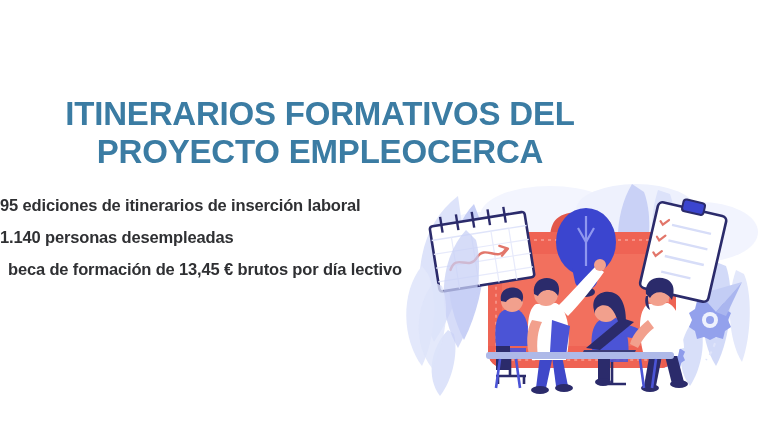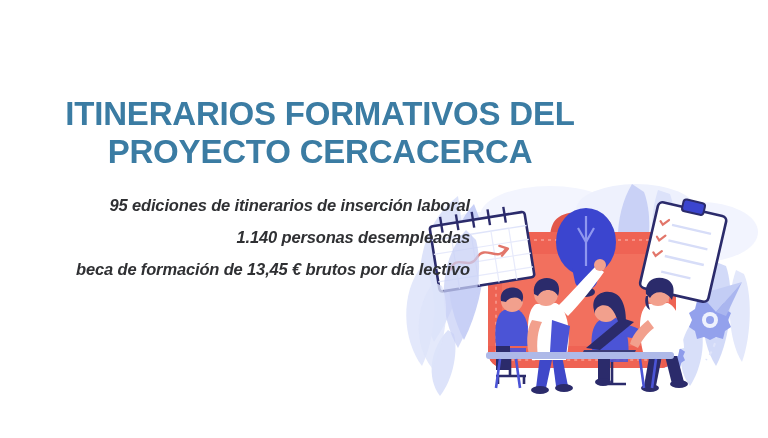--- a/index.html
+++ b/index.html
@@ -50,22 +50,21 @@
   .title-line-2 { margin-top: 4px; }
   .title-emph { font-weight: bold; }
   .title-soft { font-weight: 600; text-align: right; }
 
   
   #facts {
     position: absolute;
     left: 0;
     top: 196px;
     width: 470px;
-    text-align: right;
-    font-style: italic;
+    text-align: left;
   }
   .fact-line {
     display: block;
     color: #2f3033;
     font-size: 16.5px;
     font-weight: bold;
     letter-spacing: -0.15px;
     white-space: nowrap;
     margin-bottom: 13px;
   }
@@ -244,21 +243,21 @@
 
       <g>
         <path d="M66 60 C40 88 36 140 58 178 C76 144 84 100 76 70 Z" fill="#c8d0f6" opacity="0.75"></path>
         <path d="M34 112 C14 136 14 176 32 198 C46 172 50 136 42 116 Z" fill="#dde3fa" opacity="0.8"></path>
       </g>
     </svg>
   </div>
 
   <div id="title-block">
     <span class="title-line title-line-1">ITINERARIOS FORMATIVOS DEL</span>
-    <span class="title-line title-line-2"><span class="title-emph">PROYECTO CERCA</span><span class="title-soft">CERCA</span></span>
+    <span class="title-line title-line-2"><span class="title-emph">PROYECTO EMPLEO</span><span class="title-soft">CERCA</span></span>
   </div>
 
   <div id="facts">
     <span class="fact-line">95 ediciones de itinerarios de inserción laboral</span>
     <span class="fact-line">1.140 personas desempleadas</span>
     <span class="fact-line">beca de formación de 13,45 € brutos por día lectivo</span>
   </div>
 
 </div>
 

